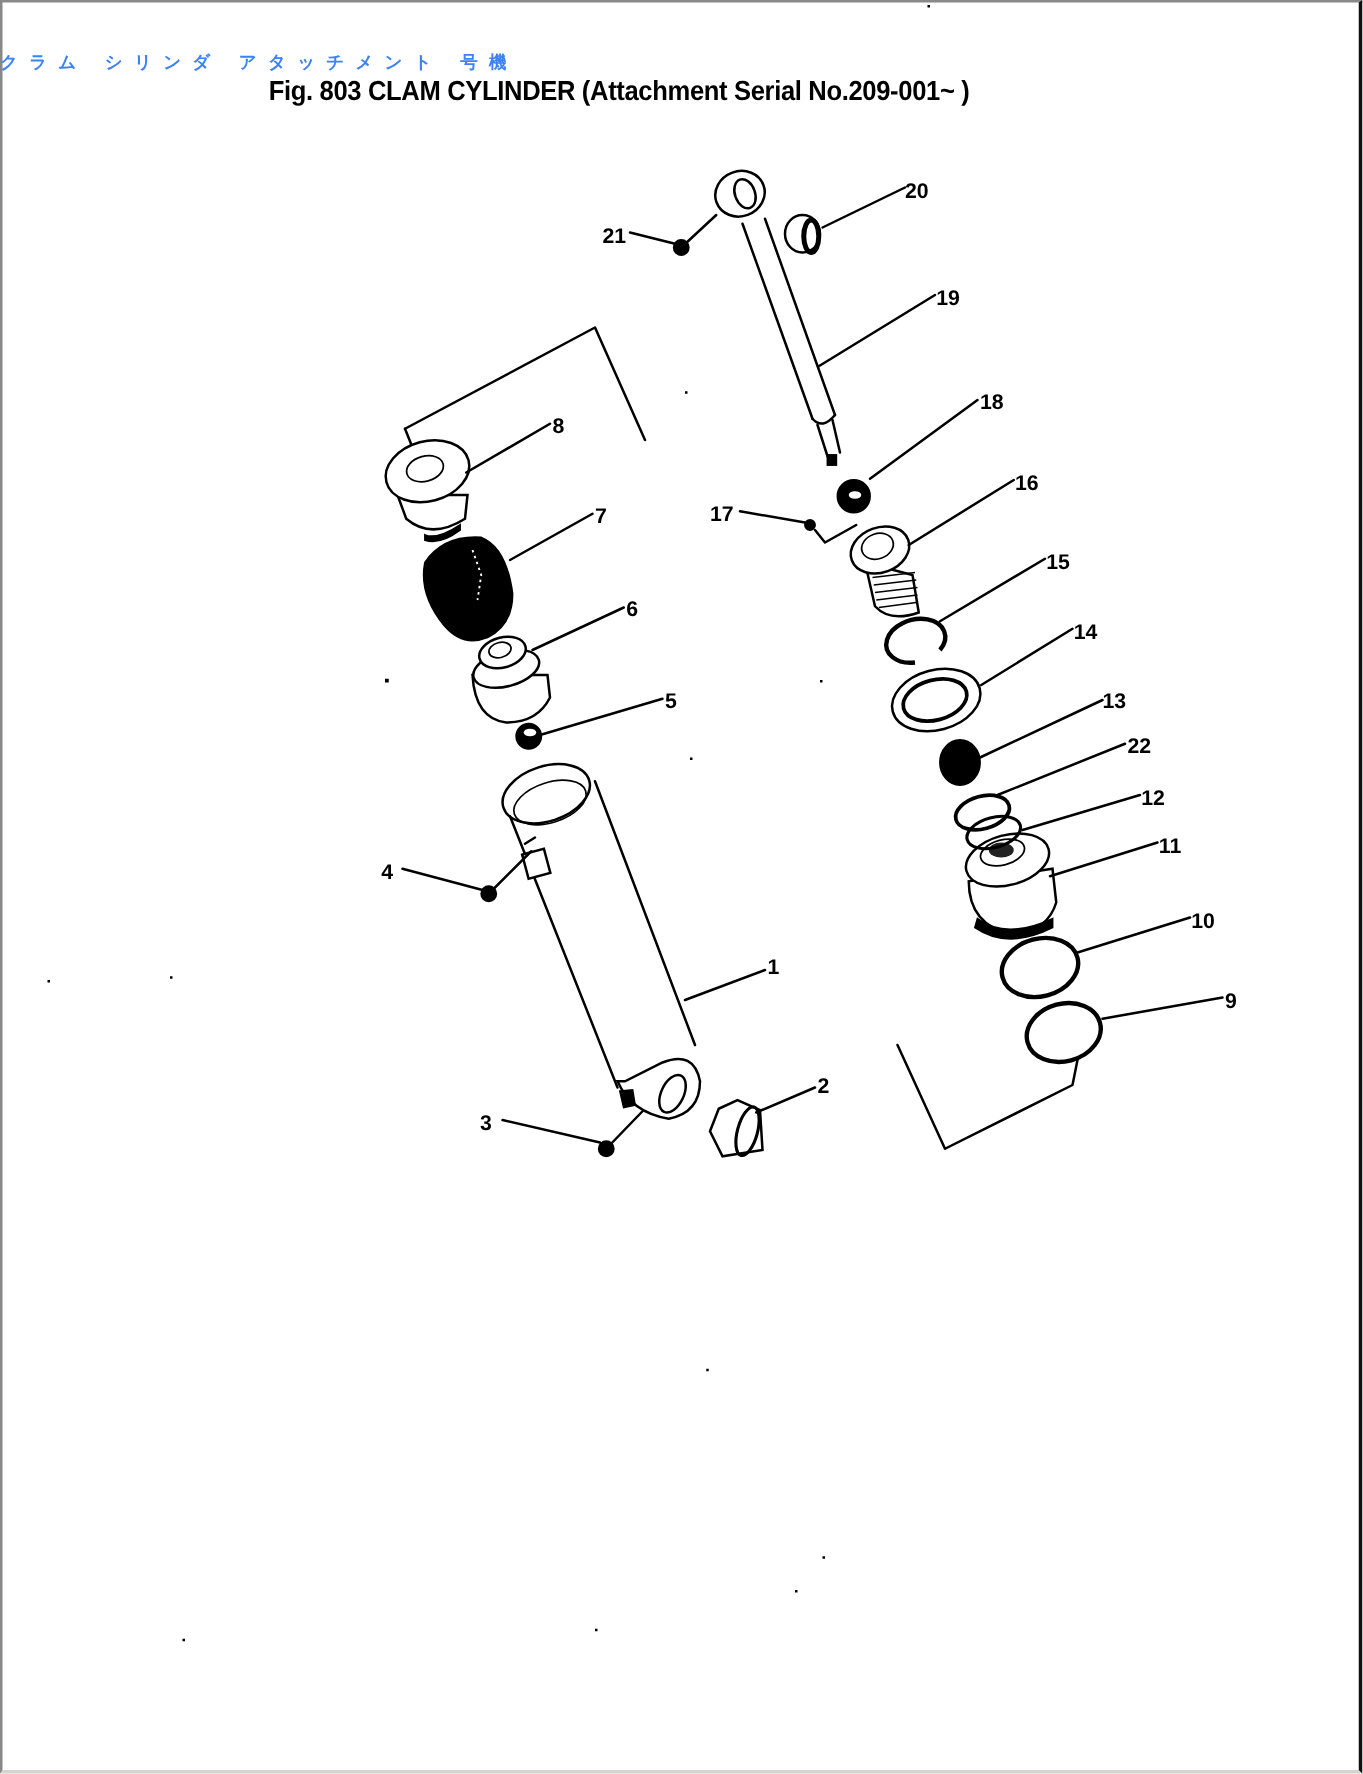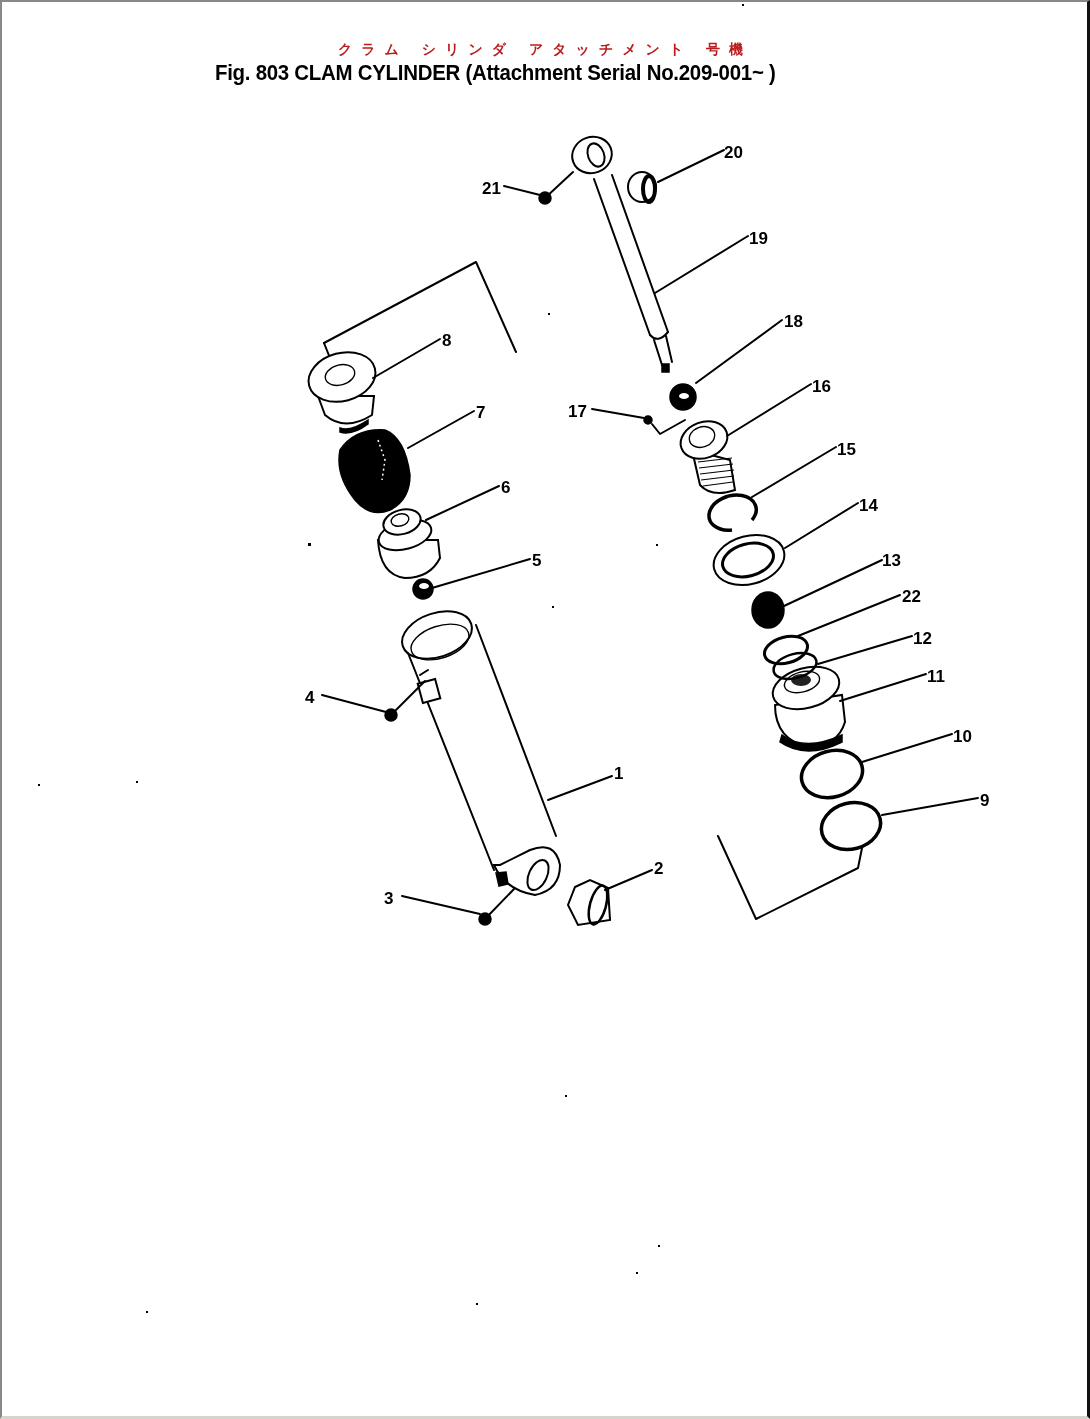--- a/index.html
+++ b/index.html
@@ -2,23 +2,23 @@
 <html><head>
   <meta charset="utf-8">
   <style>
     html, body { margin: 0; padding: 0; background: #ffffff; }
     body { width: 1090px; height: 1419px; overflow: hidden; position: relative;
            font-family: "Liberation Sans", sans-serif; }
     .frame { position: absolute; left: 0; top: 0; width: 1090px; height: 1419px;
              box-sizing: border-box; background: #ffffff;
              border-top: 2px solid #888888; border-left: 2px solid #888888;
              border-right: 3px solid #111111; border-bottom: 3px solid #d6d4cc; }
-    .title-jp { position: absolute; left: 0; width: 1090px; top: 41px; text-align: center;
+    .title-jp { position: absolute; left: 0; width: 1090px; top: 41px; text-align: left;
                 font-family: "DejaVu Sans", sans-serif; font-weight: bold; font-size: 14px;
-                letter-spacing: 9px; color: #b91c1c; }
+                letter-spacing: 9px; color: #3b82f6; }
     .title-en { position: absolute; left: 215px; top: 60px; white-space: nowrap;
                 font-family: "Liberation Sans", sans-serif; font-weight: bold; font-size: 22px;
                 letter-spacing: -0.3px; color: #000; transform: scaleX(0.93); transform-origin: left top; }
     svg.diagram { position: absolute; left: 0; top: 0; }
     .lbl { font-family: "Liberation Sans", sans-serif; font-weight: bold; font-size: 17px; fill: #000; }
     .ln { stroke: #000; stroke-width: 2; fill: none; stroke-linecap: round; stroke-linejoin: round; }
     .thin { stroke: #000; stroke-width: 1.4; fill: none; }
     .solid { fill: #000; stroke: #000; stroke-width: 1.5; }
     .wh { fill: #fff; stroke: #000; stroke-width: 2; }
   </style>

